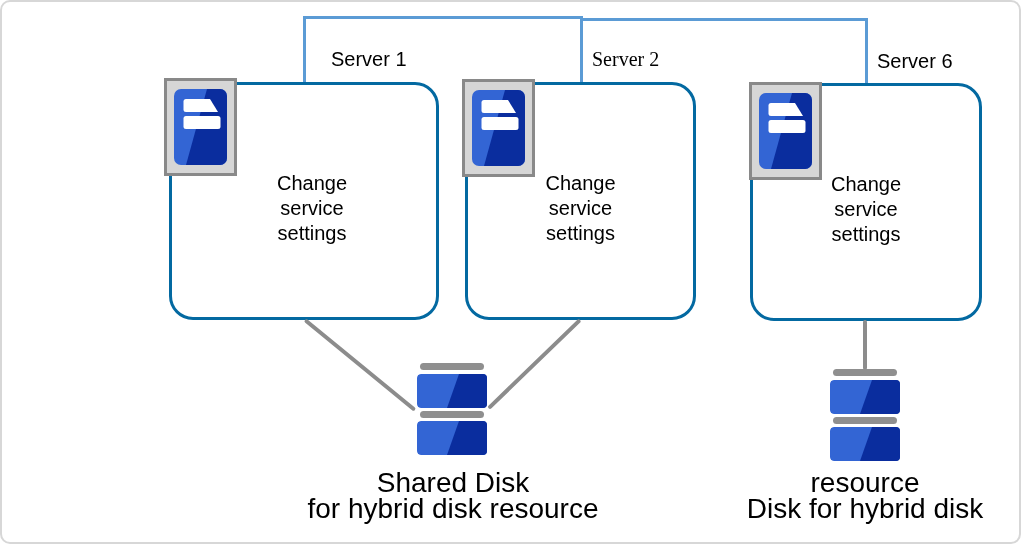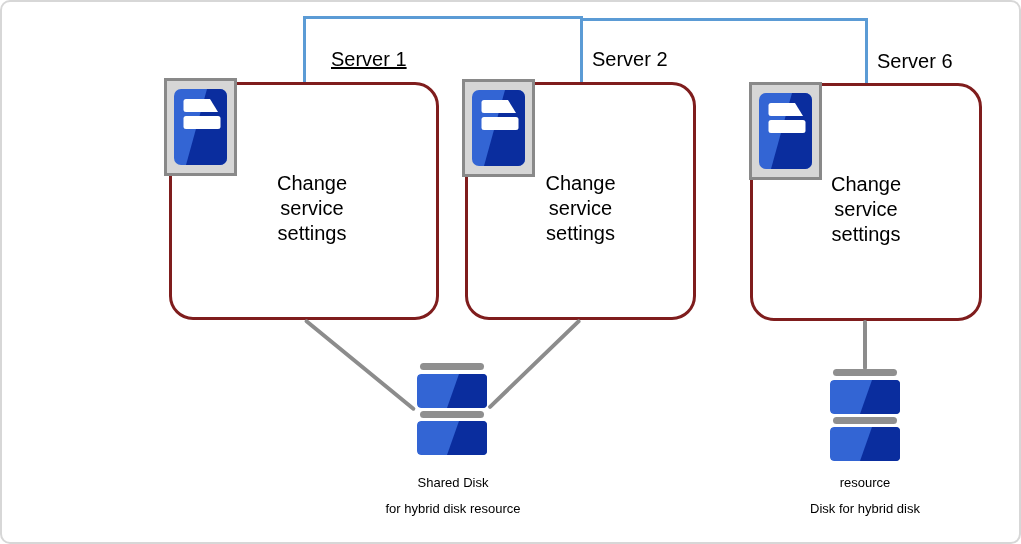--- a/index.html
+++ b/index.html
@@ -10,26 +10,26 @@
     overflow:hidden;
   }
   .net{position:absolute;background:#5B9BD5;}
   #net-seg-a{left:301px;top:14px;width:280px;height:3px;}
   #net-seg-b{left:578px;top:16px;width:288px;height:3px;}
   #net-drop-1{left:301px;top:14px;width:3px;height:66px;}
   #net-drop-2{left:578px;top:14px;width:3px;height:66px;}
   #net-drop-3{left:863px;top:16px;width:3px;height:66px;}
 
   .srv-label{position:absolute;font-size:20px;line-height:22px;white-space:nowrap;}
-  #srv-label-1{left:329px;top:46px;text-decoration:underline;}
-  #srv-label-2{left:590px;top:46px;}
+  #srv-label-1{left:329px;top:46px;}
+  #srv-label-2{left:590px;top:46px;font-family:Liberation Serif, serif;}
   #srv-label-3{left:875px;top:48px;}
 
   .box{position:absolute;box-sizing:border-box;background:#fff;
-       border:3px solid #7f1d1d;border-radius:24px;}
+       border:3px solid #0369a1;border-radius:24px;}
   #box-1{left:167px;top:80px;width:270px;height:238px;}
   #box-2{left:463px;top:80px;width:231px;height:238px;}
   #box-3{left:748px;top:81px;width:232px;height:238px;}
 
   .box-text{position:absolute;left:0;top:86px;width:100%;text-align:center;
             font-size:20px;line-height:25px;}
   #box-1 .box-text{transform:translateX(8px);}
   .box-text span{display:block;}
 
   .icon{position:absolute;}
@@ -40,21 +40,21 @@
   #disk-icon-3{left:828px;top:367px;}
 
   .conn{position:absolute;background:#8c8c8c;border-radius:2px;}
   #conn-1{left:303px;top:316px;width:142px;height:4px;
           transform-origin:0 50%;transform:rotate(39.3deg);}
   #conn-2{left:578px;top:316px;width:127px;height:4px;
           transform-origin:0 50%;transform:rotate(136deg);}
   #conn-3{left:861px;top:318px;width:4px;height:50px;}
 
   .disk-label{position:absolute;width:300px;text-align:center;
-              font-size:13px;line-height:26px;}
+              font-size:28px;line-height:26px;}
   #disk-label-shared{left:301px;top:468px;}
   #disk-label-3{left:713px;top:468px;}
   .disk-label span{display:block;}
 </style>
 </head>
 <body>
 
 <svg width="0" height="0" style="position:absolute" aria-hidden="true">
   <defs>
     <clipPath id="srvPanelClip">

